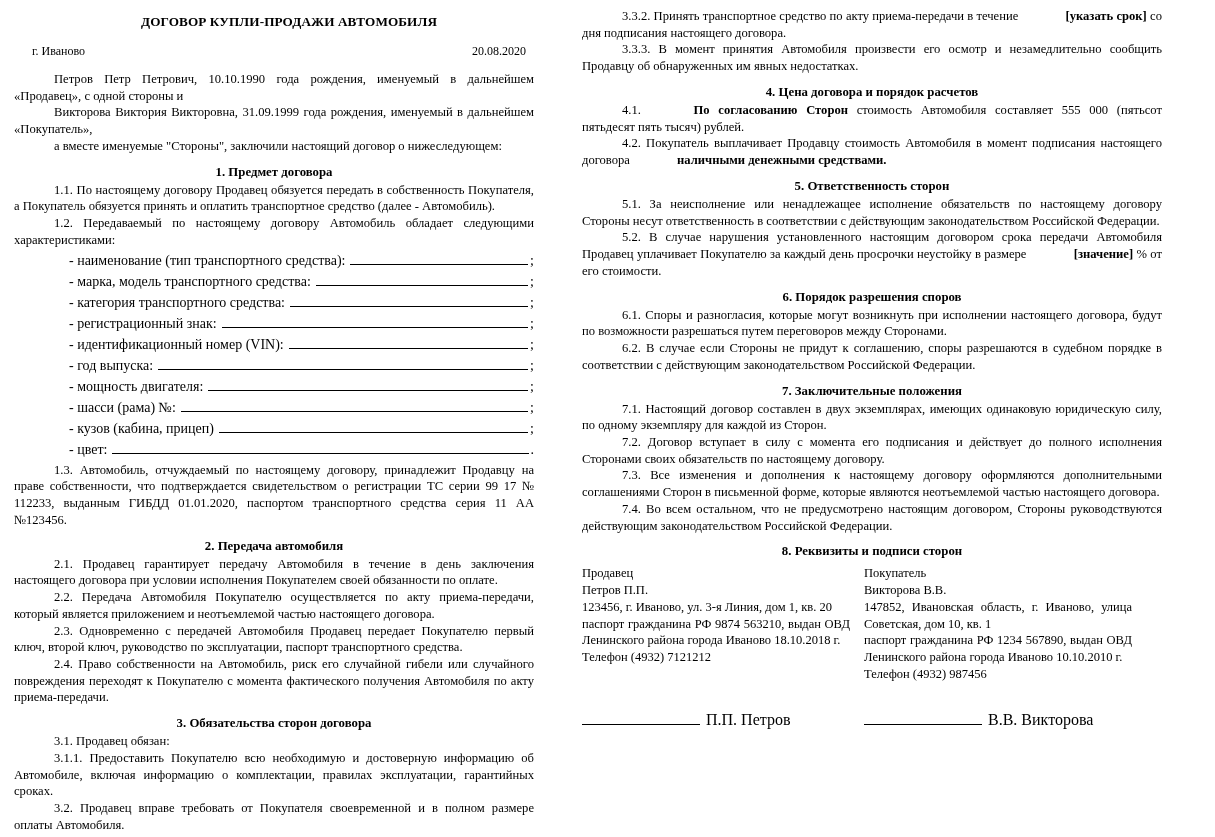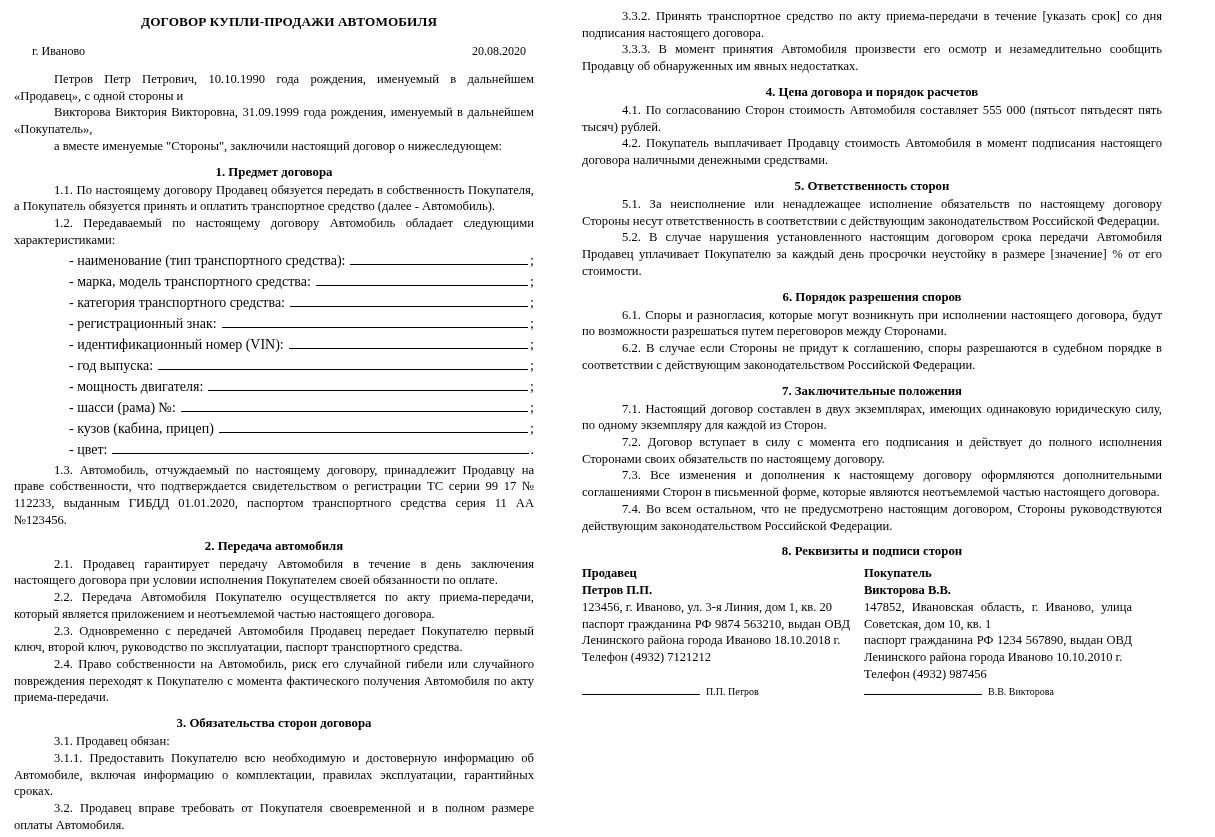--- a/index.html
+++ b/index.html
@@ -59,21 +59,21 @@
   p.ind {
     text-indent: 40px;
   }
   .sect {
     text-align: center;
     font-weight: bold;
     font-size: 12.8px;
     margin: 9px 0 1px 0;
     text-indent: 0;
   }
-  b { font-weight: normal; }
+  b { font-weight: bold; margin-left: 44px; }
 
   
   .fields {
     margin-top: 1px;
   }
   .frow {
     display: flex;
     align-items: baseline;
     font-size: 14px;
     line-height: 1.5;
@@ -96,25 +96,26 @@
     margin-top: 5px;
   }
   .req-col {
     width: 268px;
     flex: 0 0 268px;
     font-size: 12.5px;
     line-height: 1.34;
     text-align: justify;
   }
   .req-col .nm {
-    font-weight: bold;
+    font-weight: normal;
   }
   .signs {
     display: flex;
-    font-size: 10px;
+    margin-top: 28px;
+    font-size: 16px;
   }
   .sign-block {
     width: 282px;
     flex: 0 0 282px;
     display: flex;
     align-items: baseline;
   }
   .sign-line {
     display: inline-block;
     width: 118px;

